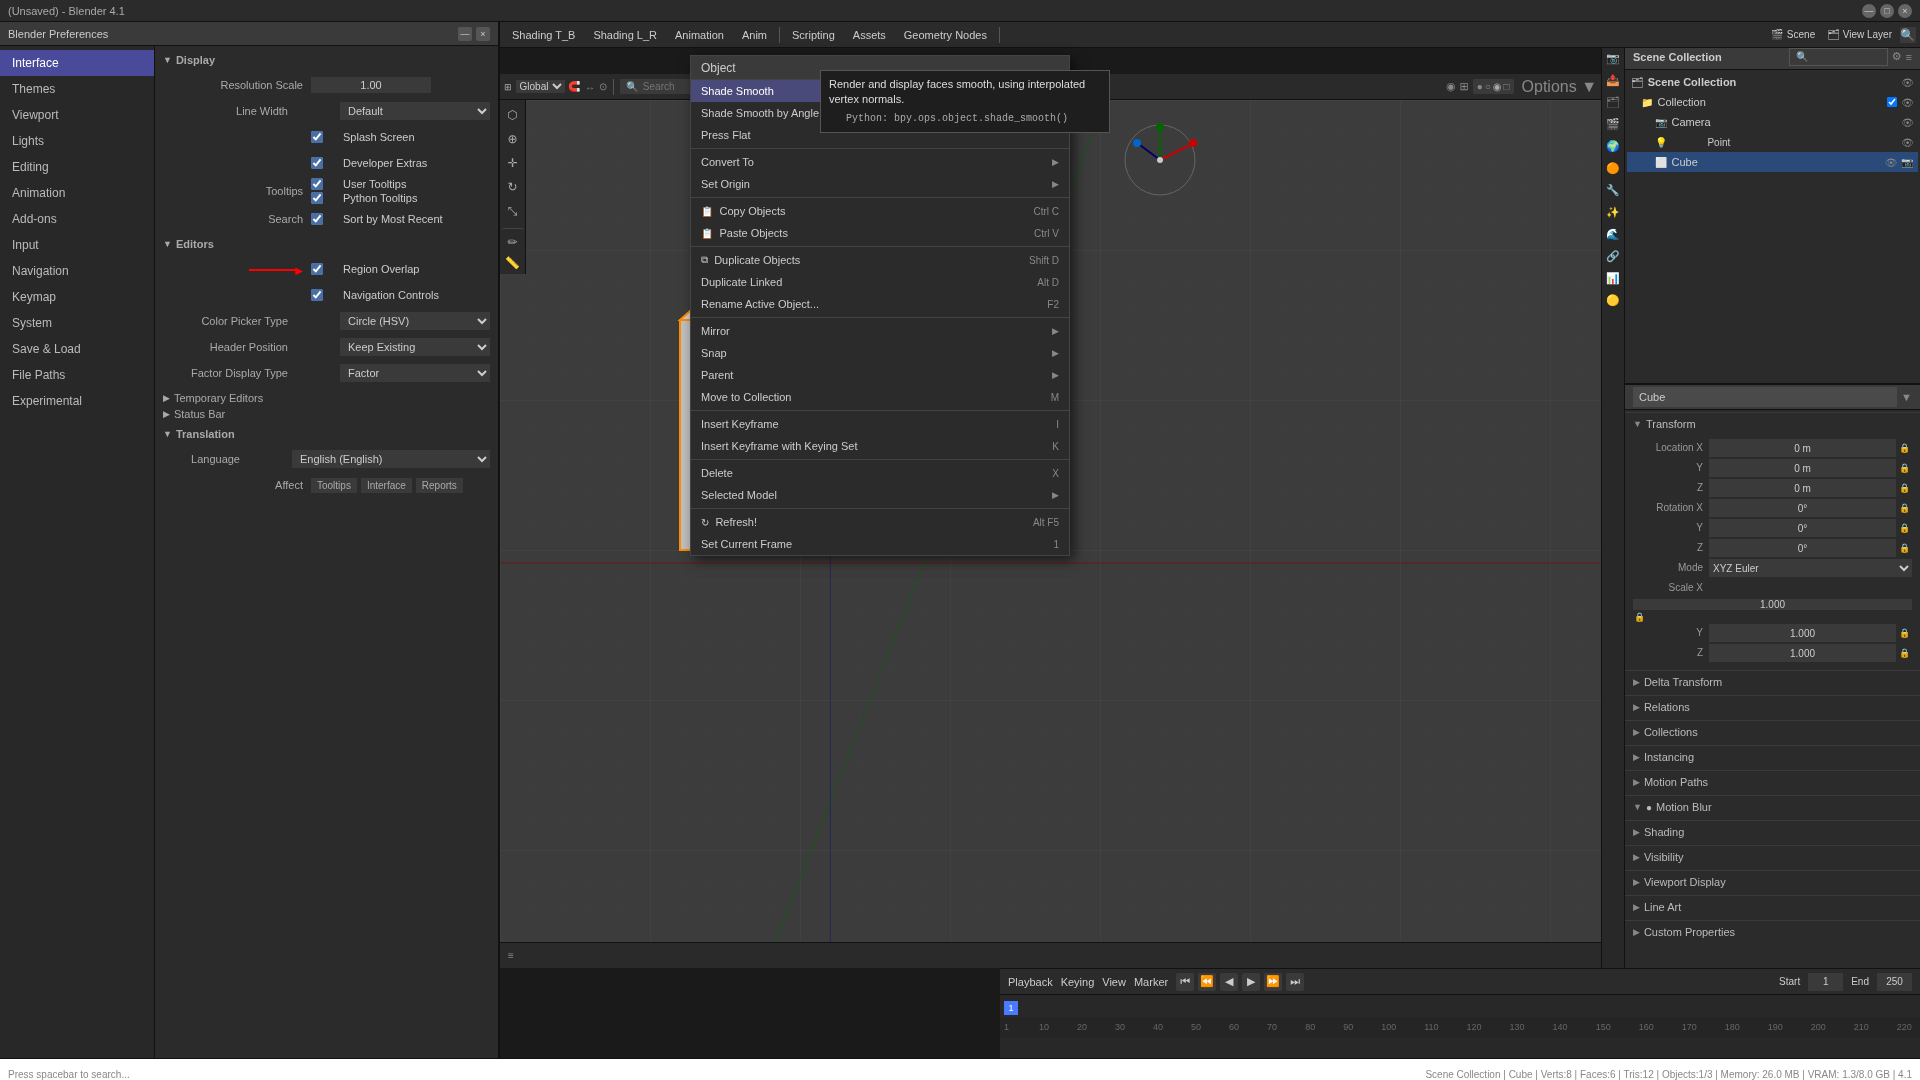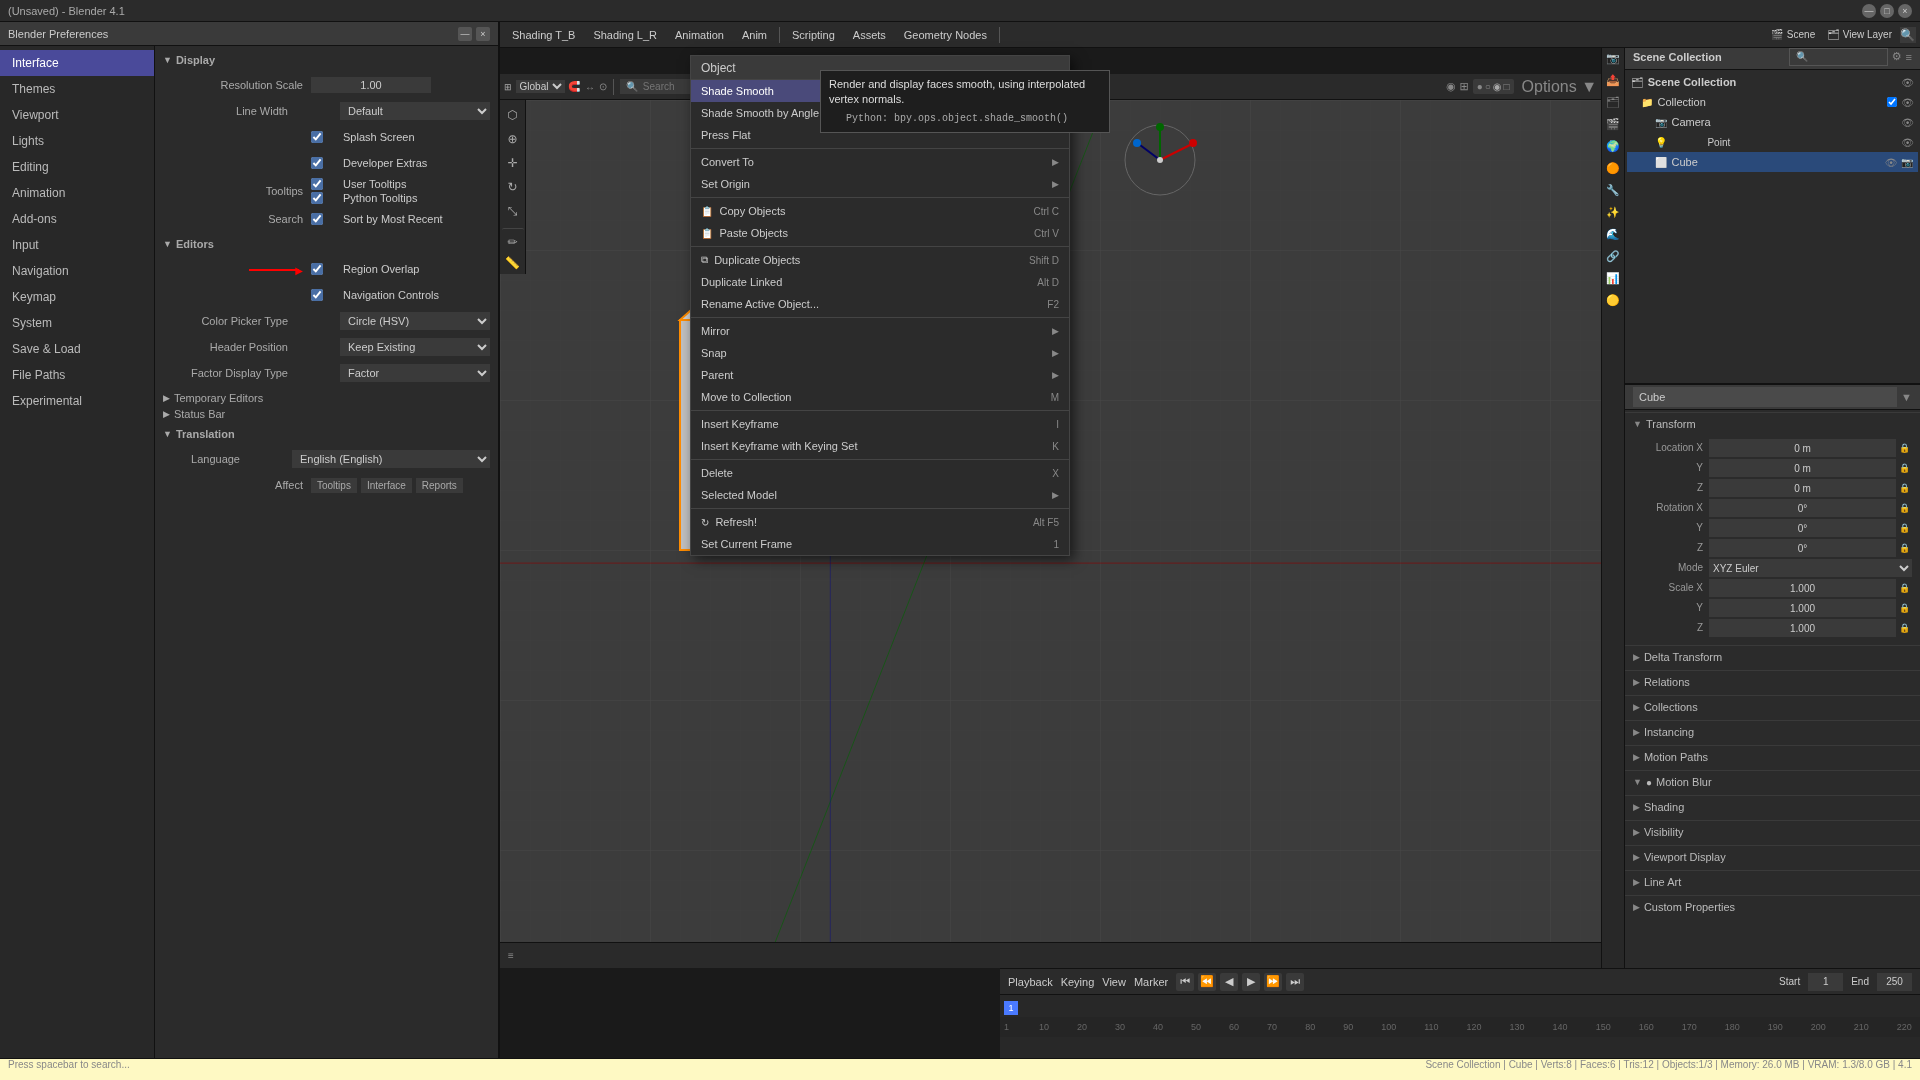--- a/index.html
+++ b/index.html
@@ -297,23 +297,23 @@
       justify-content: center;
       font-size: 9px;
       color: #fff;
     }
 
     
     #statusbar {
       position: absolute;
       bottom: 0; left: 0; right: 0;
       height: 22px;
-      background: #fef9c3;
-      display: flex;
-      align-items: flex-start;
+      background: #ffffff;
+      display: flex;
+      align-items: flex-end;
       padding: 0 8px;
       border-top: 1px solid #111;
       font-size: 10px;
       color: #888;
       z-index: 100;
     }
 
     
     #context-menu {
       position: absolute;
@@ -958,21 +958,21 @@
             <div class="xyz-lock">🔒</div>
           </div>
 
           <div class="xyz-row">
             <span class="xyz-label">Mode</span>
             <select style="flex:1;background:#3a3a3a;border:none;color:#ccc;font-size:10px;height:18px;">
               <option>XYZ Euler</option>
             </select>
           </div>
 
-          <div class="xyz-row" style="margin-top:0;">
+          <div class="xyz-row" style="margin-top:0;flex-direction:column;">
             <span class="xyz-label">Scale X</span>
             <div class="xyz-val">1.000</div>
             <div class="xyz-lock">🔒</div>
           </div>
           <div class="xyz-row">
             <span class="xyz-label">Y</span>
             <div class="xyz-val">1.000</div>
             <div class="xyz-lock">🔒</div>
           </div>
           <div class="xyz-row">

